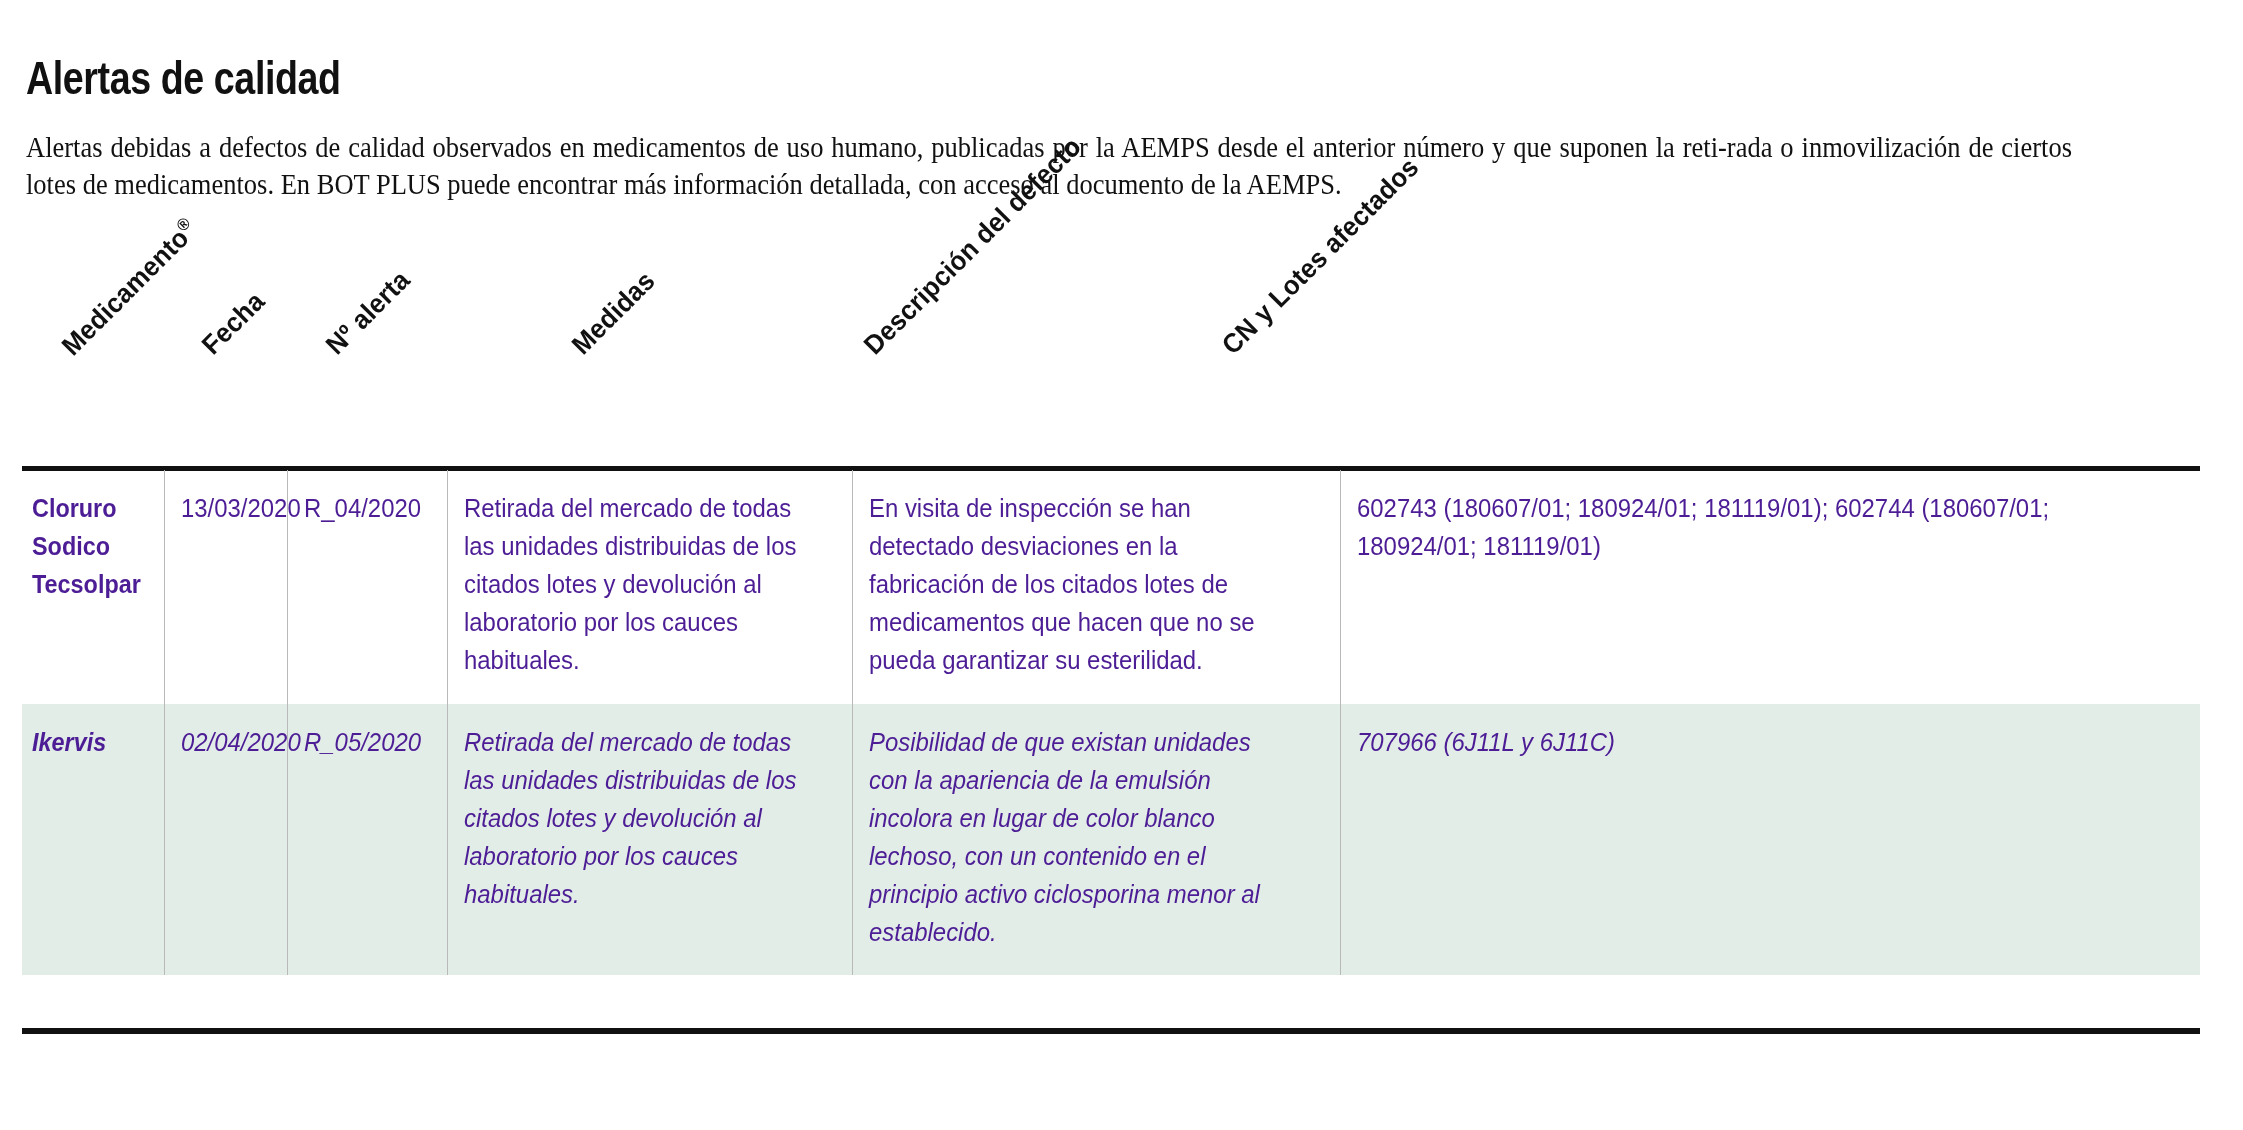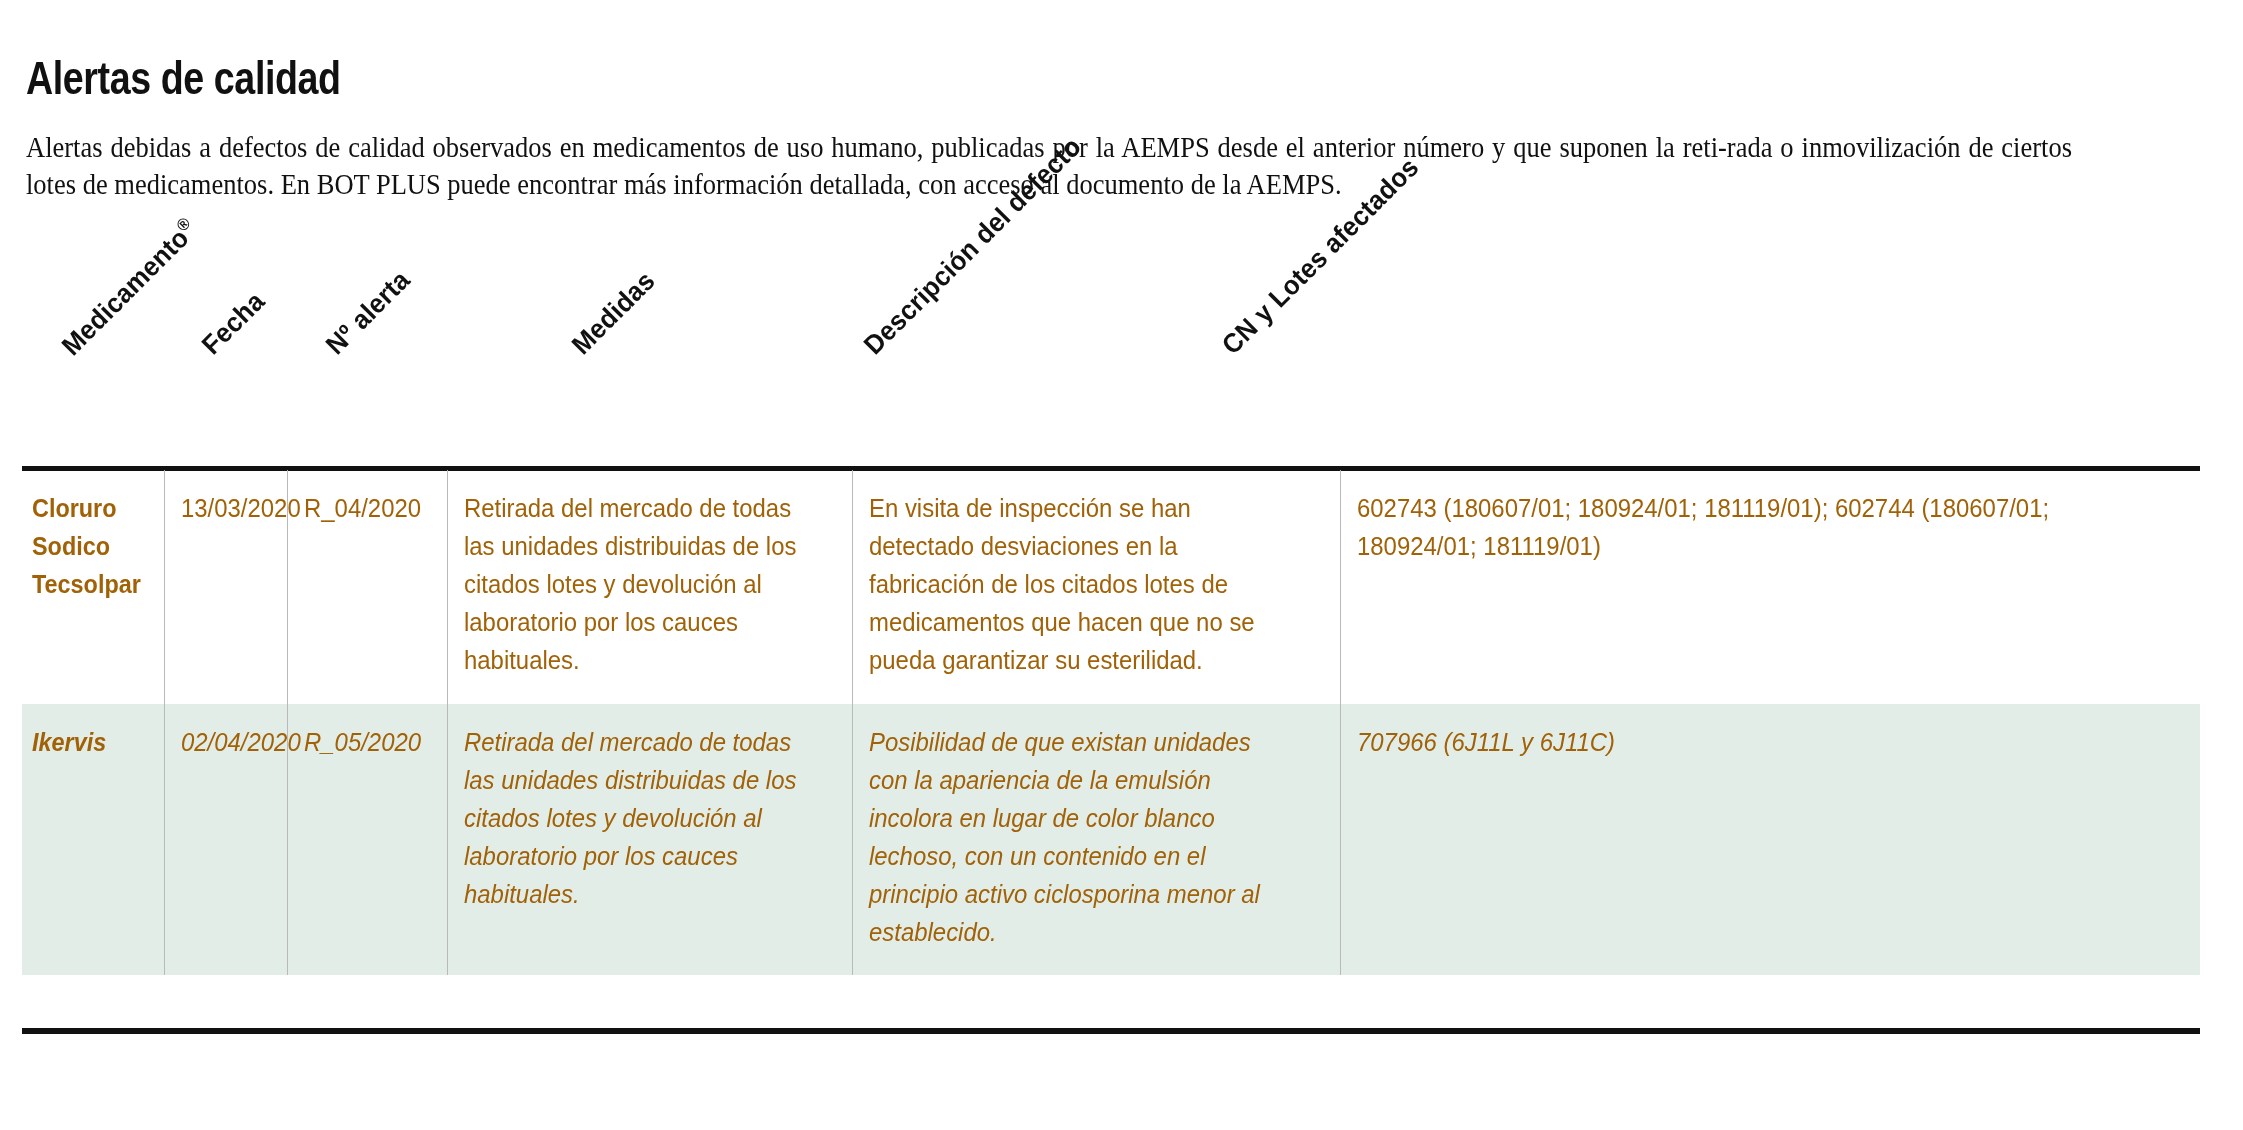--- a/index.html
+++ b/index.html
@@ -74,21 +74,21 @@
   }
 
   table.alerts tbody td {
     border-left: 1.5px solid #b9b9b9;
     border-right: 0;
     padding: 20px 16px 24px 16px;
     vertical-align: top;
     font-family: "Liberation Sans", sans-serif;
     font-size: 26px;
     line-height: 1.46;
-    color: #a16207;
+    color: #4c1d95;
   }
 
   table.alerts tbody td:first-child {
     border-left: 0;
     font-weight: bold;
     padding-left: 10px;
   }
 
   
   .cond {

